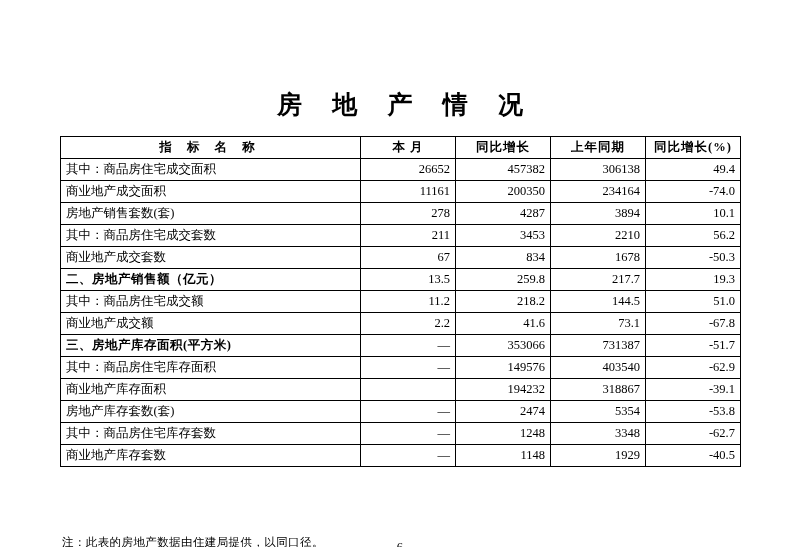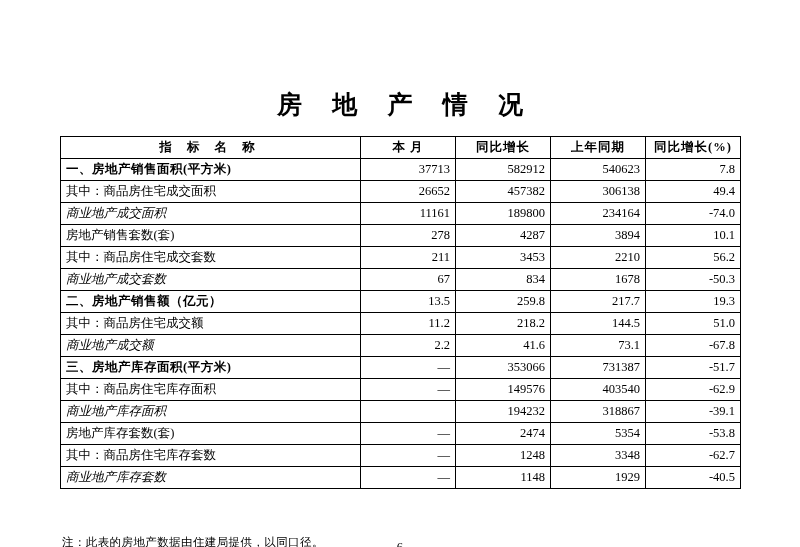--- a/index.html
+++ b/index.html
@@ -72,21 +72,20 @@
   .lvl0 {
     font-weight: bold;
     padding-left: 16px;
     letter-spacing: 0.5px;
   }
   .lvl1 {
     padding-left: 52px;
   }
   .lvl2 {
     padding-left: 74px;
-    font-style: italic;
   }
   .lvl1b {
     padding-left: 40px;
     font-weight: normal;
   }
   .note {
     position: absolute;
     left: 62px;
     top: 487px;
     font-size: 11.5px;
@@ -120,40 +119,33 @@
       </colgroup>
       <tbody>
         <tr class="hdr">
           <td class="h-name">指  标  名  称</td>
           <td>本  月</td>
           <td>同比增长</td>
           <td>上年同期</td>
           <td>同比增长(%)</td>
         </tr>
 
-        <tr>
-          <td class="lvl0">一、房地产销售面积(平方米)</td>
-          <td class="num">37713</td>
-          <td class="num">582912</td>
-          <td class="num">540623</td>
-          <td class="num">7.8</td>
-        </tr>
 
         <tr>
           <td class="lvl1">其中：商品房住宅成交面积</td>
           <td class="num">26652</td>
           <td class="num">457382</td>
           <td class="num">306138</td>
           <td class="num">49.4</td>
         </tr>
 
         <tr>
           <td class="lvl2">商业地产成交面积</td>
           <td class="num">11161</td>
-          <td class="num">189800</td>
+          <td class="num">200350</td>
           <td class="num">234164</td>
           <td class="num">-74.0</td>
         </tr>
 
         <tr>
           <td class="lvl1b">房地产销售套数(套)</td>
           <td class="num">278</td>
           <td class="num">4287</td>
           <td class="num">3894</td>
           <td class="num">10.1</td>

